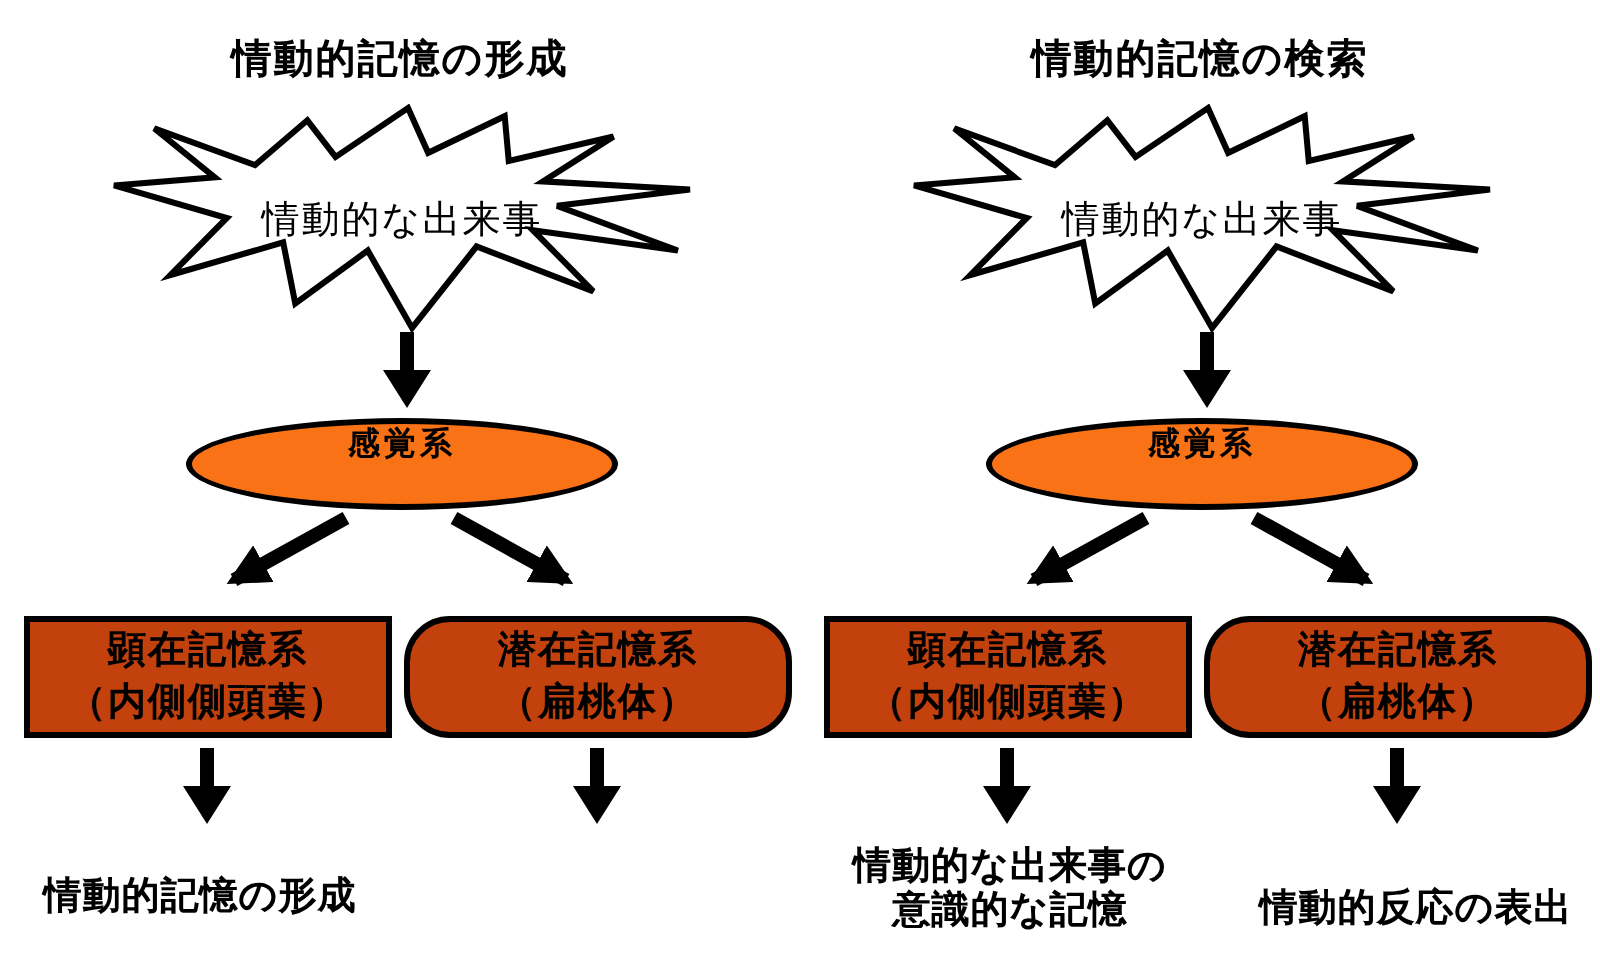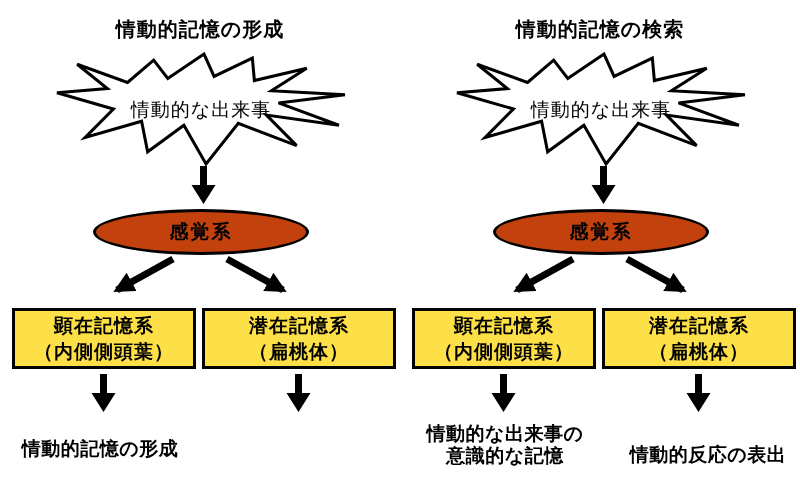--- a/index.html
+++ b/index.html
@@ -26,36 +26,36 @@
   }
   .arrow-down{position:absolute;width:25px;height:38px;}
   .arrow-down polygon{fill:currentColor;}
   .arrow-burst{left:191px;top:166px;}
   .arrow-boxA{left:91px;top:374px;}
   .arrow-boxB{left:286px;top:374px;}
 
   .ellipse{
     position:absolute;left:93px;top:209px;width:216px;height:46px;
     border:3px solid currentColor;border-radius:50%;
-    display:flex;align-items:center;justify-content:center;
-    font-size:19px;font-weight:700;letter-spacing:2px;box-sizing:border-box;
-    background:#c2410c;
+    display:flex;align-items:flex-start;justify-content:center;
+    font-size:16px;font-weight:700;letter-spacing:2px;box-sizing:border-box;
+    background:#f97316;
   }
   .fork-svg{position:absolute;left:95px;top:254px;width:210px;height:46px;}
   .fork-svg line{stroke:currentColor;stroke-width:7;}
 
   .node-box{
     position:absolute;top:308px;height:61px;box-sizing:border-box;
-    border:3px solid currentColor;background:#fde047;
+    border:3px solid currentColor;background:#c2410c;
     display:flex;flex-direction:column;align-items:center;justify-content:center;
     font-size:19px;font-weight:700;line-height:26px;letter-spacing:1px;
     text-align:center;
   }
   .box-a{left:12px;width:184px;}
-  .box-b{left:202px;width:194px;}
+  .box-b{left:202px;width:194px;border-radius:23px;}
 
   .outcome{
     position:absolute;text-align:center;
     font-size:19px;font-weight:700;line-height:22px;letter-spacing:0.5px;
   }
   .outcome span{display:block;}
   .outcome span:empty{display:none;}
 </style>
 </head>
 <body style="color: rgb(0, 0, 0); background: rgb(255, 255, 255);">

